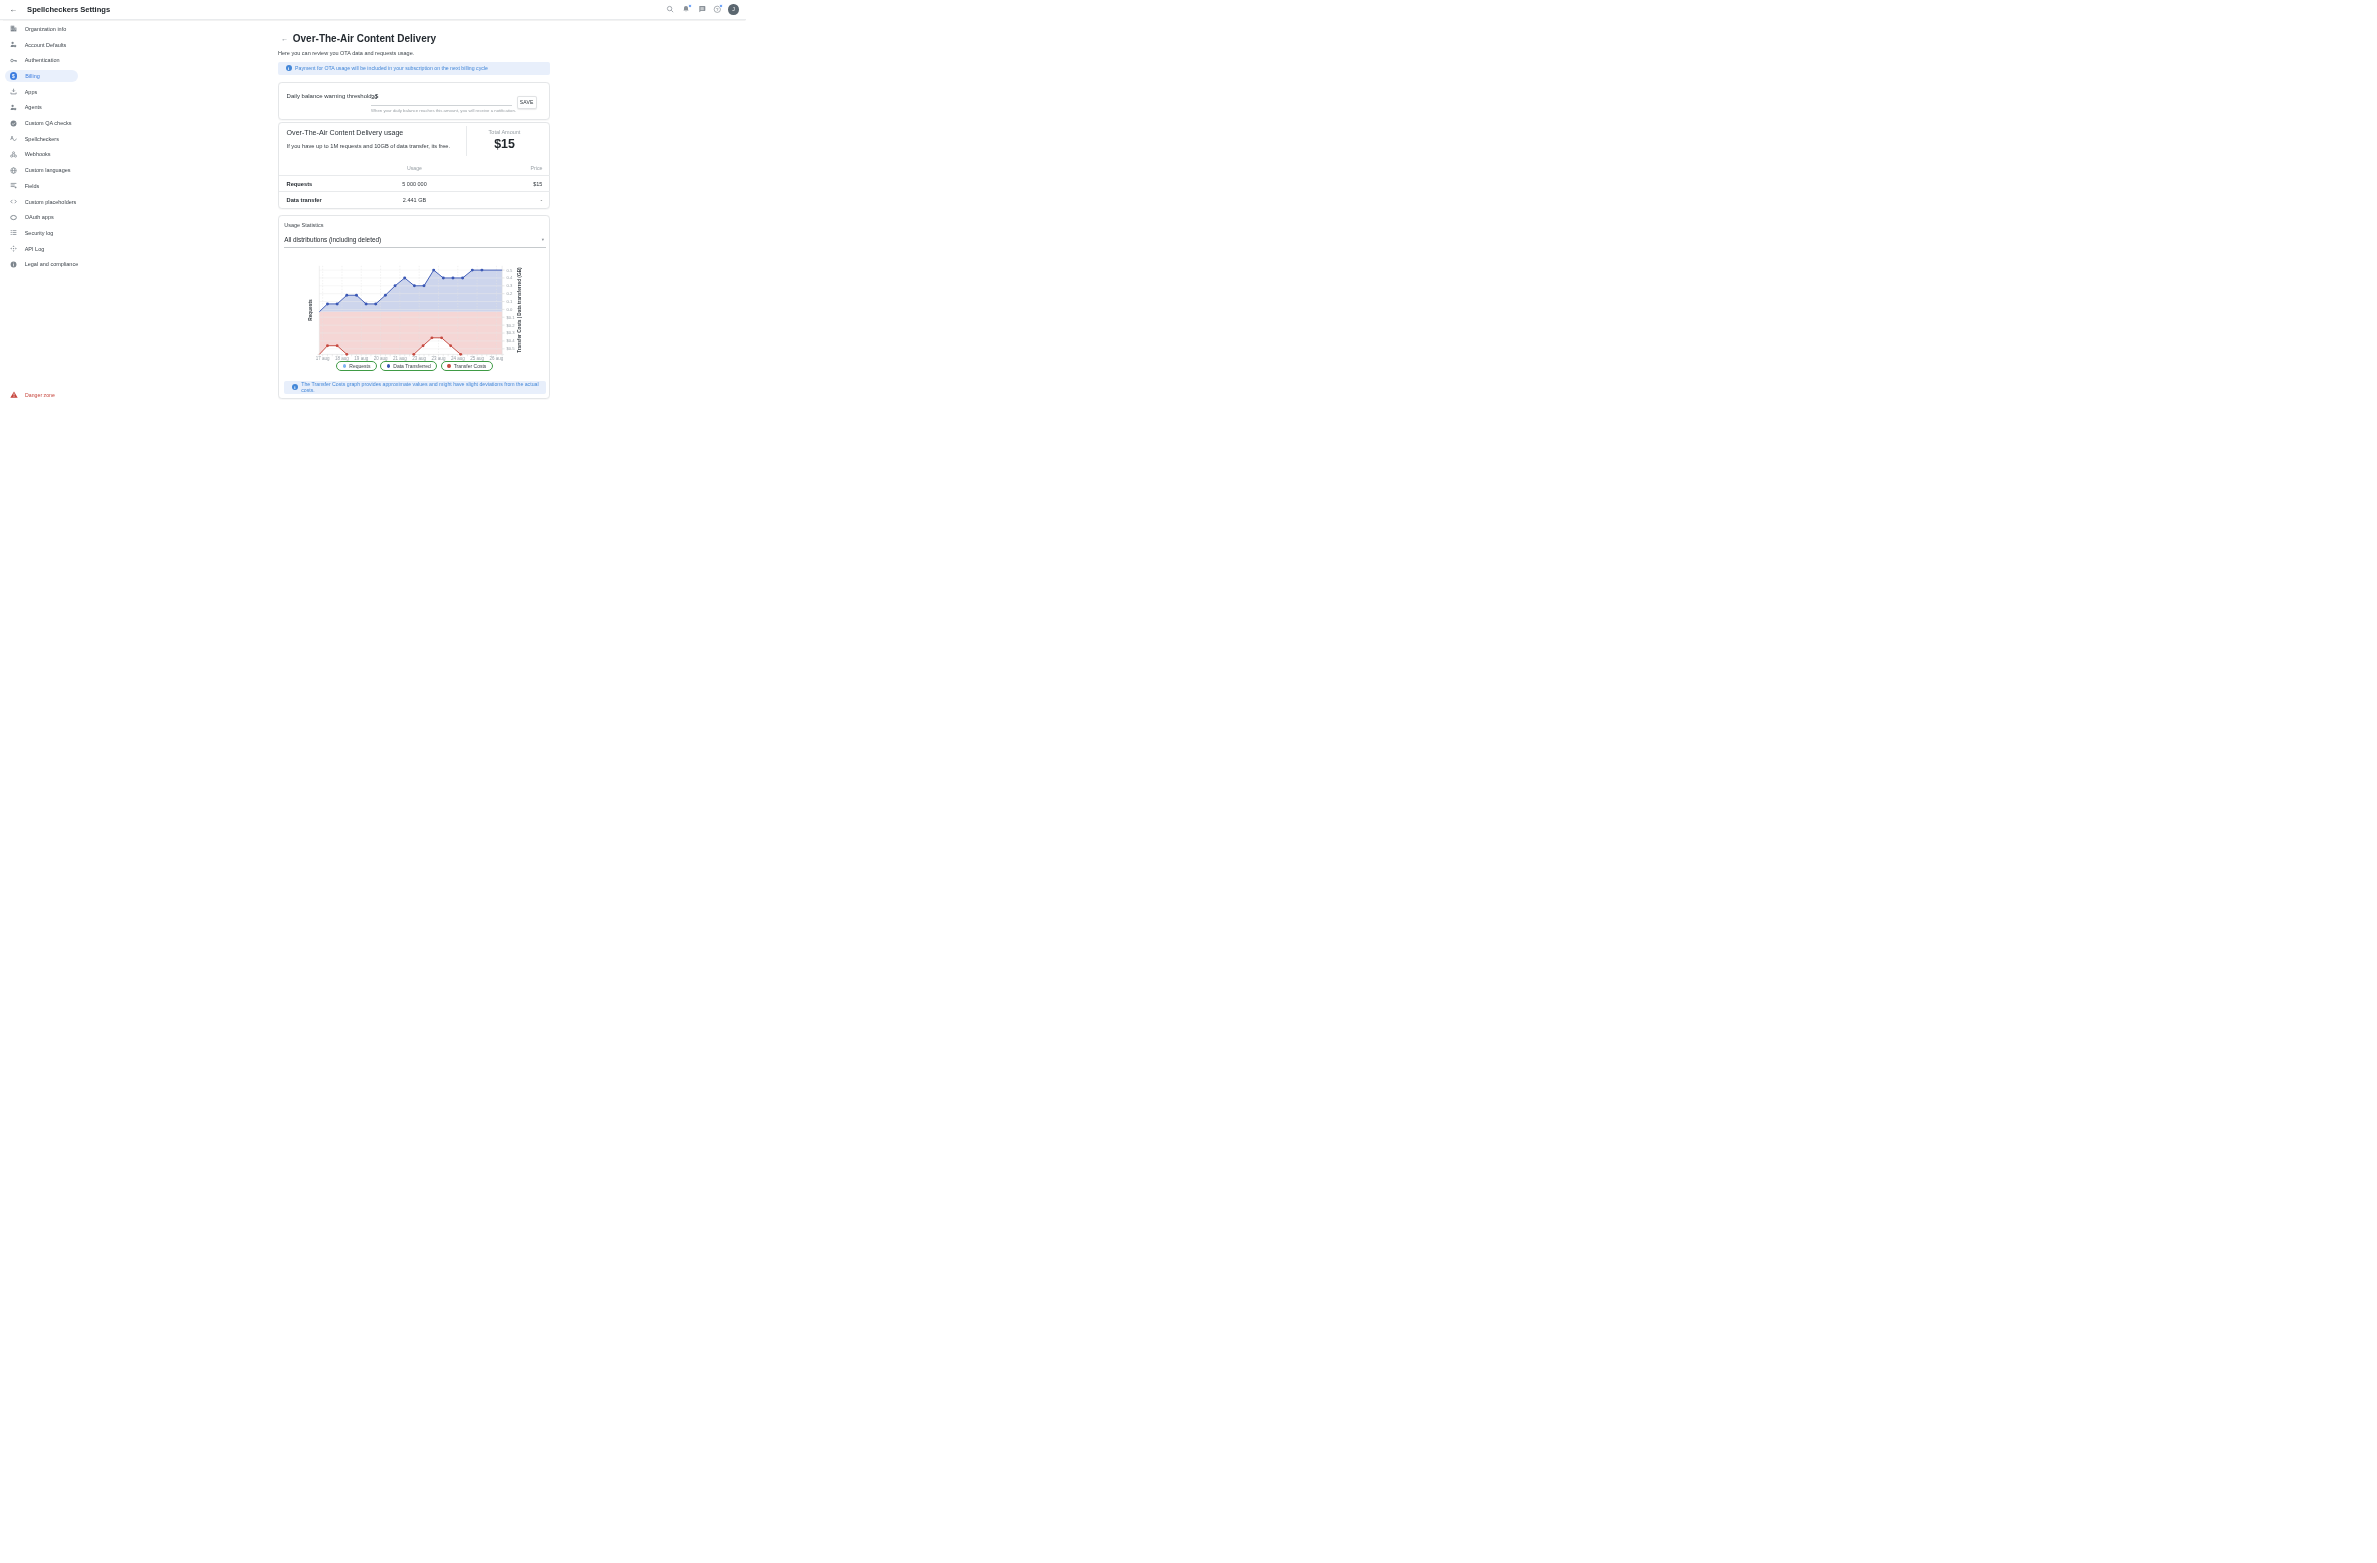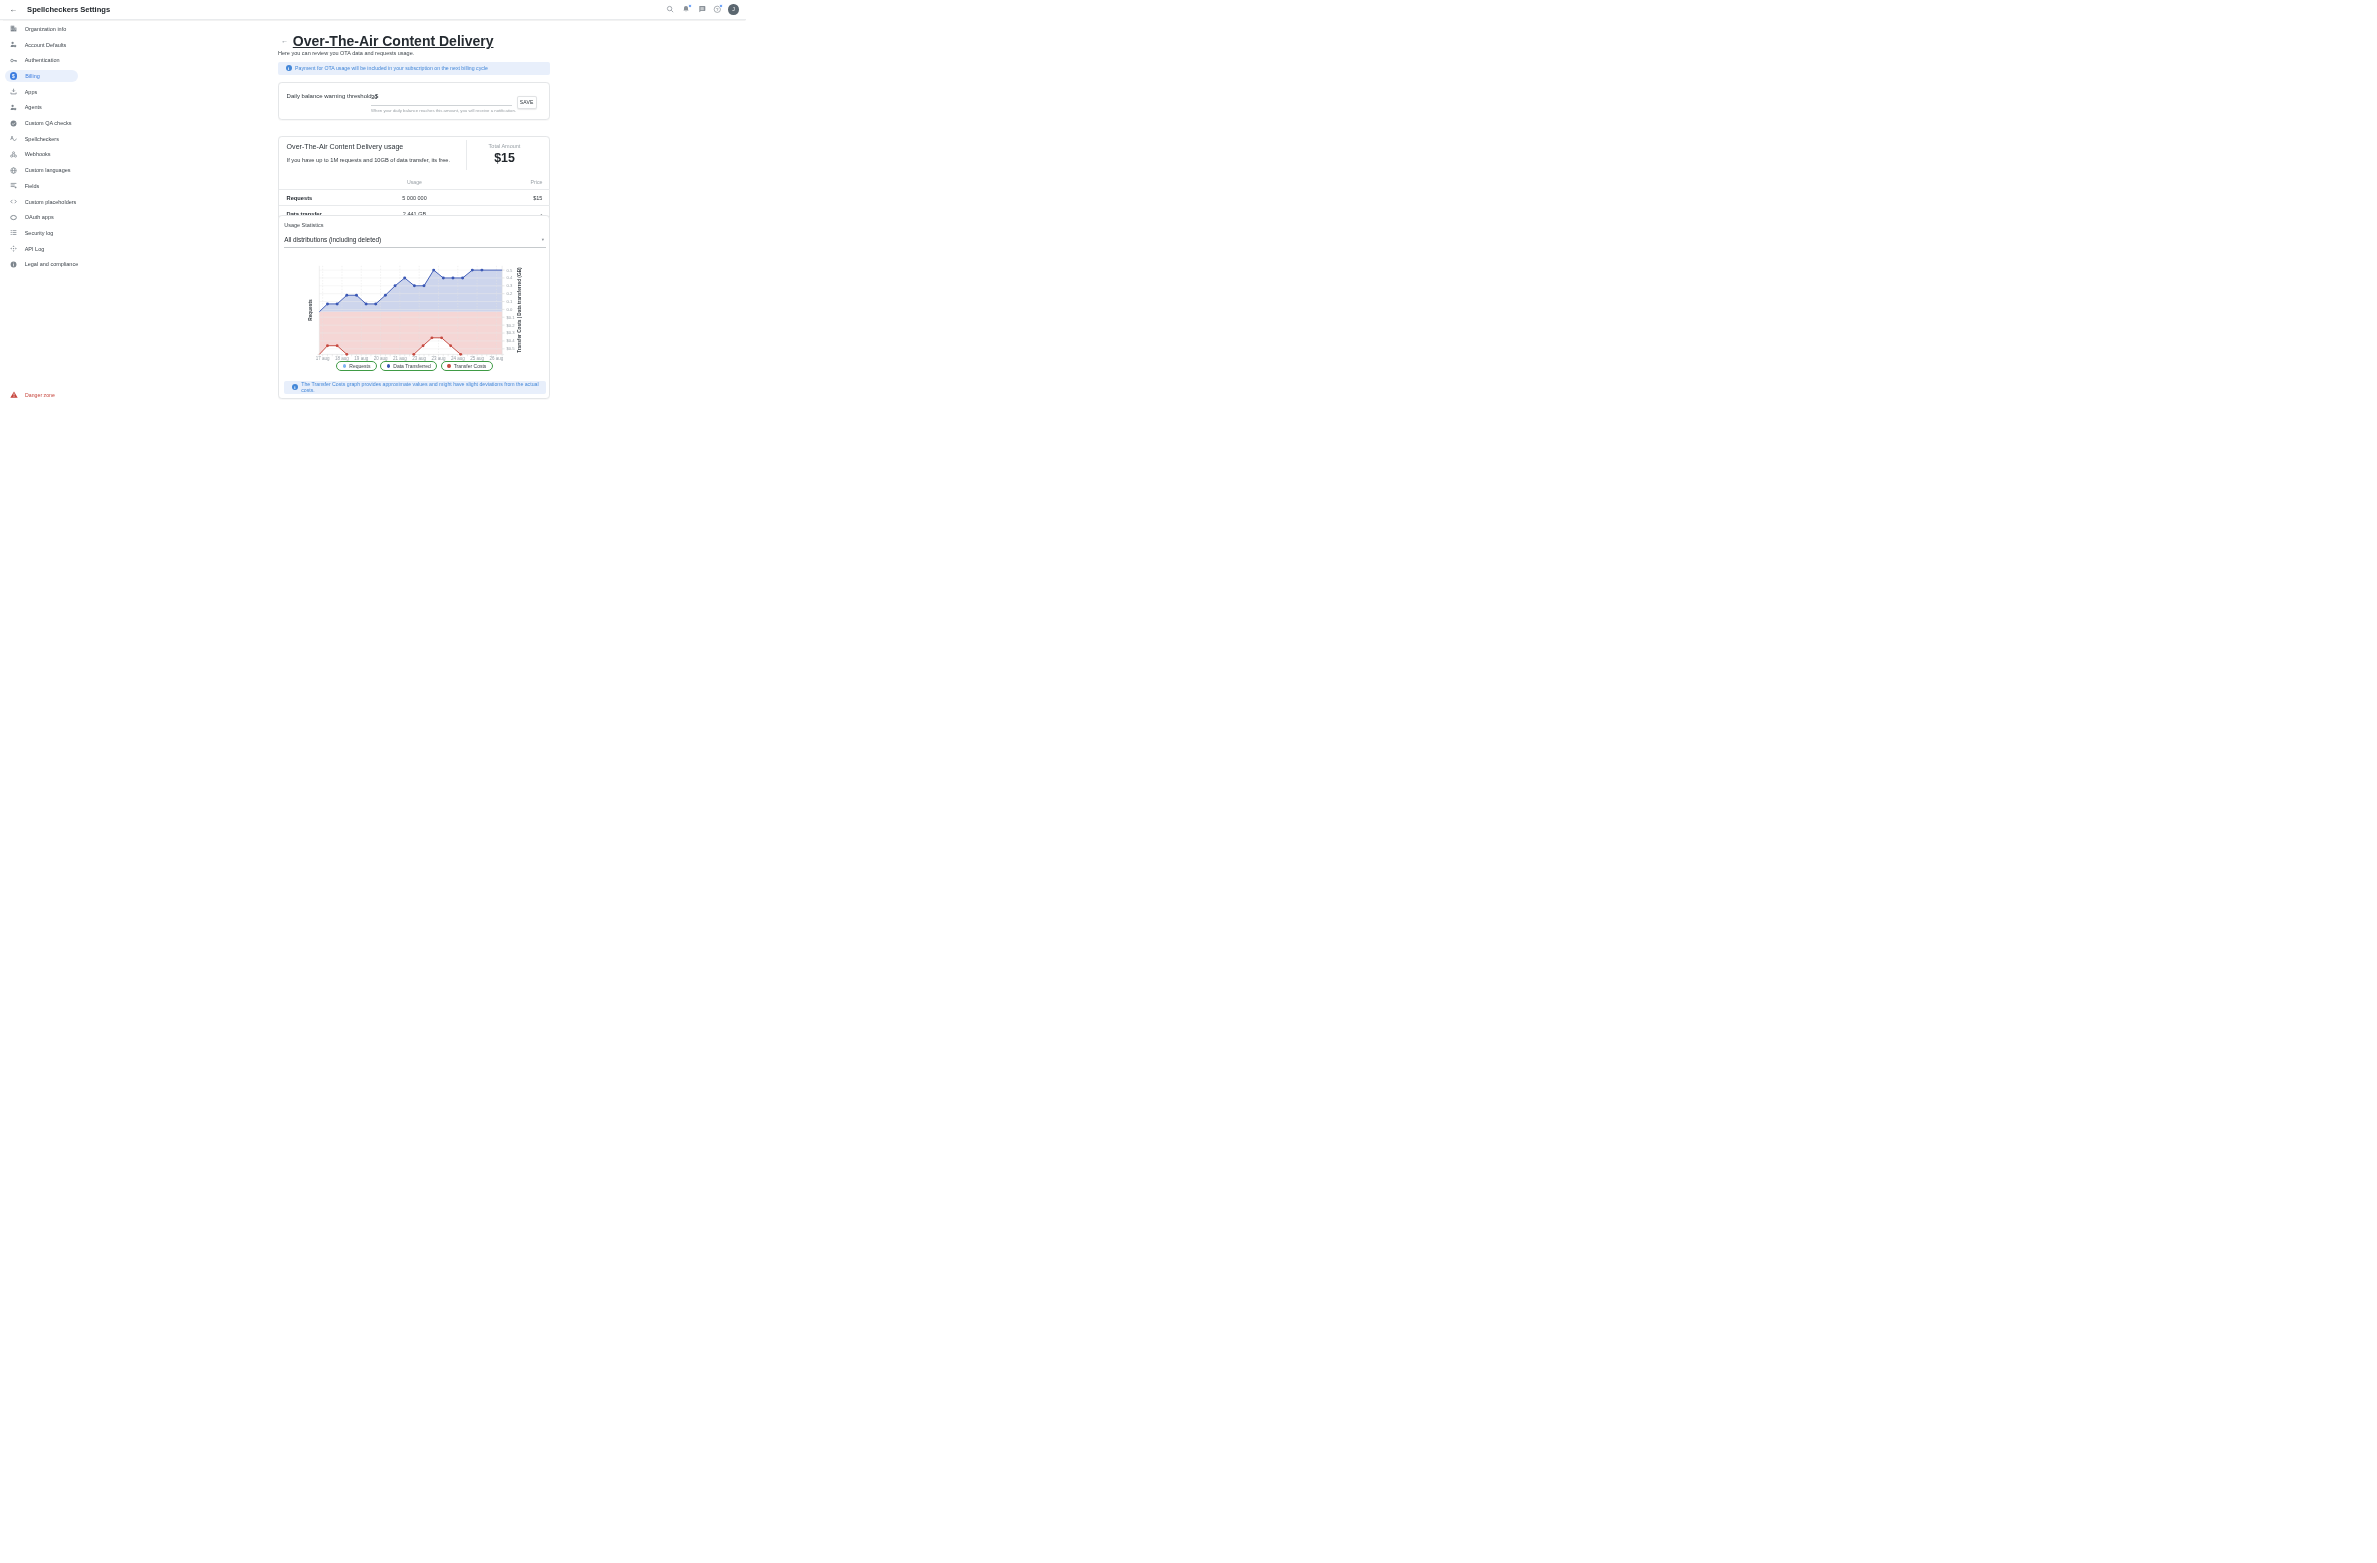--- a/index.html
+++ b/index.html
@@ -33,21 +33,21 @@
     color:#fff; font-size:4.8px; font-weight:700; display:flex; align-items:center; justify-content:center; }
   .danger-zone { position:absolute; left:0; bottom:6.7px; display:flex; align-items:center;
     gap:7.6px; padding-left:9.5px; cursor:pointer; }
   .danger-zone .lbl { font-size:5.2px; font-weight:500; color:#c6453c; }
 
   
   .main { position:absolute; left:278px; top:19.5px; width:272px; }
   .page-head { position:absolute; top:13.8px; left:0; display:flex; align-items:center; gap:2.9px; }
   .page-head .back { width:11.4px; height:11.4px; border:none; background:none; font-size:7.1px;
     color:#7d858d; cursor:pointer; margin-left:0.5px; }
-  .page-head h1 { font-size:14px; font-weight:700; color:#252b31;text-decoration:underline; }
+  .page-head h1 { font-size:10px; font-weight:700; color:#252b31; }
   .page-sub { position:absolute; top:30px; left:0; font-size:5.5px; color:#3f464d; }
 
   .banner { display:flex; align-items:center; gap:3.3px; background:#e8effb; border-radius:1.9px;
     padding:0 7.6px; color:#4387d8; font-size:5.2px; }
   .banner .info-dot { flex:0 0 6.2px; width:6.2px; height:6.2px; border-radius:50%; background:#4387d8;
     color:#fff; font-size:4.3px; font-weight:700; font-family:"Liberation Serif", serif;
     display:flex; align-items:center; justify-content:center; }
   .banner-top { position:absolute; top:42px; left:0; width:272px; height:13px; }
 
   .card { position:absolute; left:0; width:272px; background:#fff; border:0.5px solid #e4e6e8;
@@ -58,21 +58,21 @@
   .thr-label { position:absolute; left:7.6px; top:10px; font-size:6px; color:#2f363c; }
   .thr-input { position:absolute; left:92px; top:7.1px; width:141px; border:none; outline:none;
     border-bottom:0.5px solid #cfd3d6; font-size:6px; color:#2f363c; height:16.6px;
     font-family:"Liberation Sans", sans-serif; background:transparent; }
   .thr-help { position:absolute; left:92px; top:25px; font-size:4.3px; color:#9aa0a5; }
   .save-btn { position:absolute; right:12.4px; top:13px; width:20px; height:13px; background:#fff;
     border:0.5px solid #e0e2e4; border-radius:1.9px; font-size:5px; font-weight:500;
     letter-spacing:0.2px; color:#2f363c; box-shadow:0 0.5px 1px rgba(0,0,0,.08); cursor:pointer; }
 
   
-  .card-usage { top:116px; height:87px; }
+  .card-usage { top:102px; height:87px; }
   .usage-title { position:absolute; left:7.6px; top:6.2px; font-size:7.1px; font-weight:500; color:#2b3238; }
   .usage-note { position:absolute; left:7.6px; top:20px; font-size:5.7px; color:#33393f; }
   .vdivider { position:absolute; left:187px; top:3.8px; height:29.5px; width:0.5px; background:#e8eaec; }
   .total-zone { position:absolute; left:187px; top:0; width:77px; text-align:center; }
   .total-label { margin-top:6.7px; font-size:5.5px; color:#99a0a6; }
   .total-value { margin-top:1.9px; font-size:12.4px; font-weight:700; color:#22272c; }
   .u-table { position:absolute; left:0; top:39px; width:271px; }
   .u-row { display:grid; grid-template-columns:1fr 1fr 1fr; align-items:center; padding:0 7.6px; }
   .u-row.head { height:14.7px; border-bottom:0.5px solid #e8eaec; color:#99a0a6; font-size:5.2px; }
   .u-row.r1 { height:16px; border-bottom:0.5px solid #e8eaec; }

